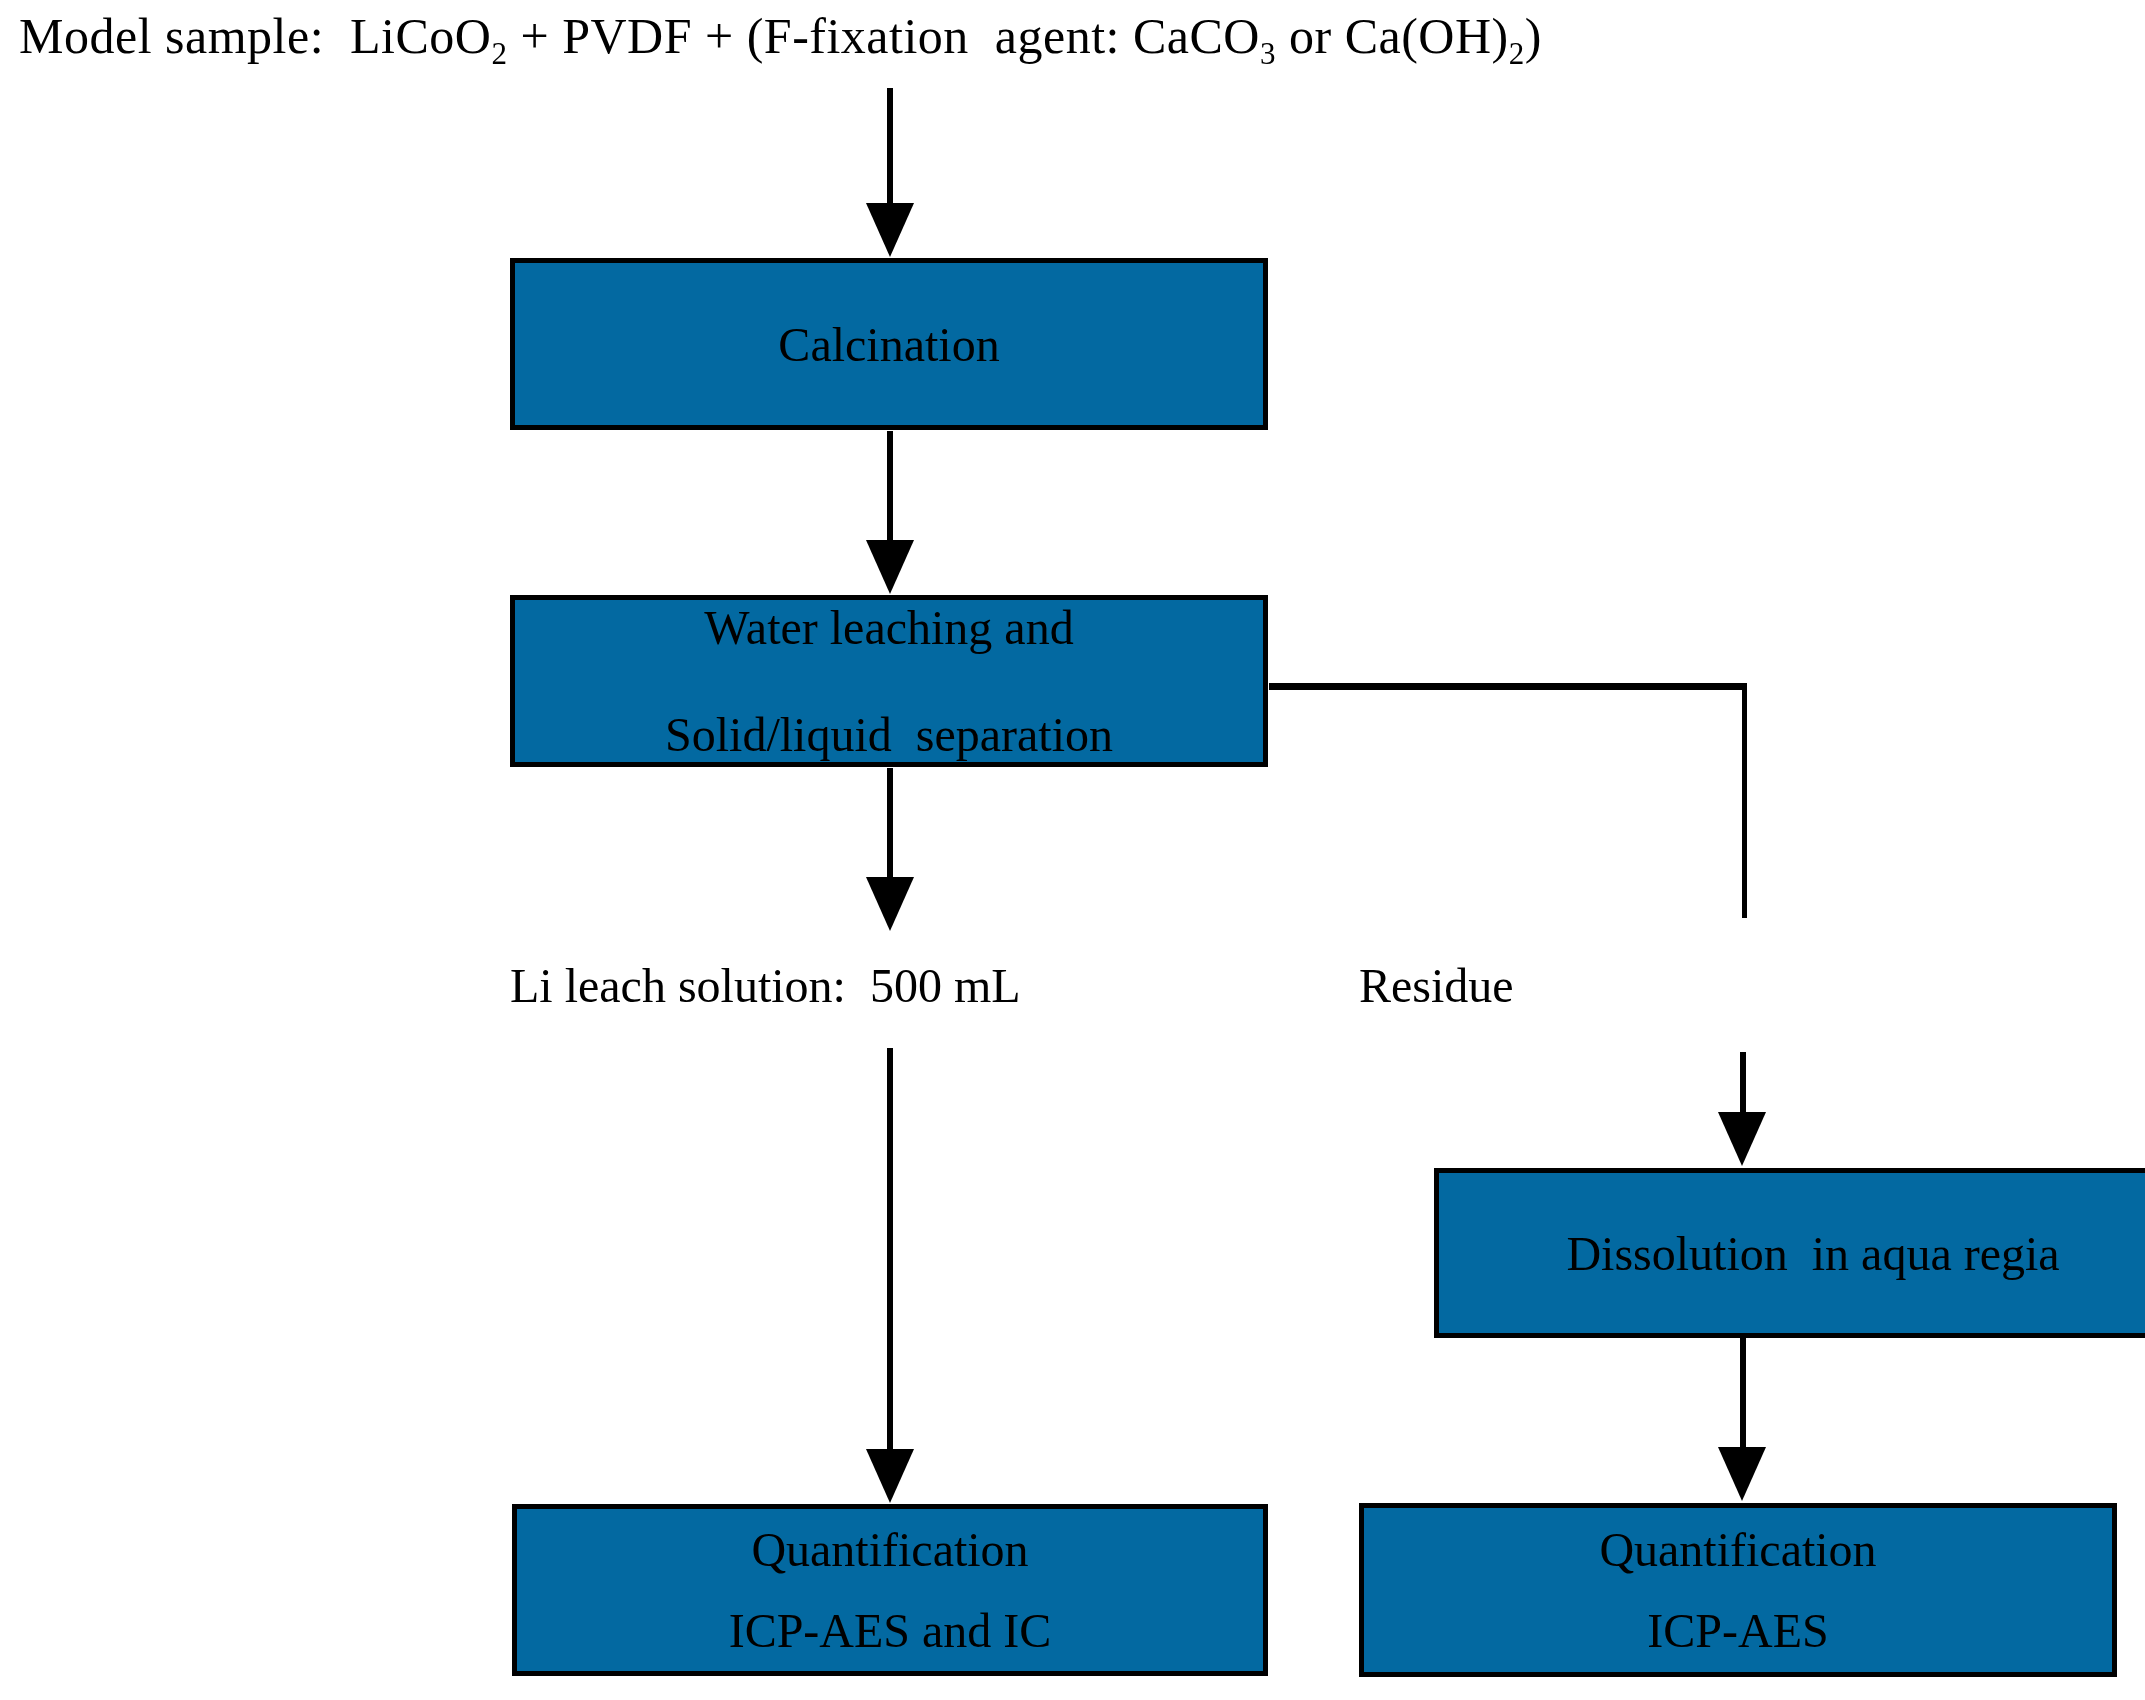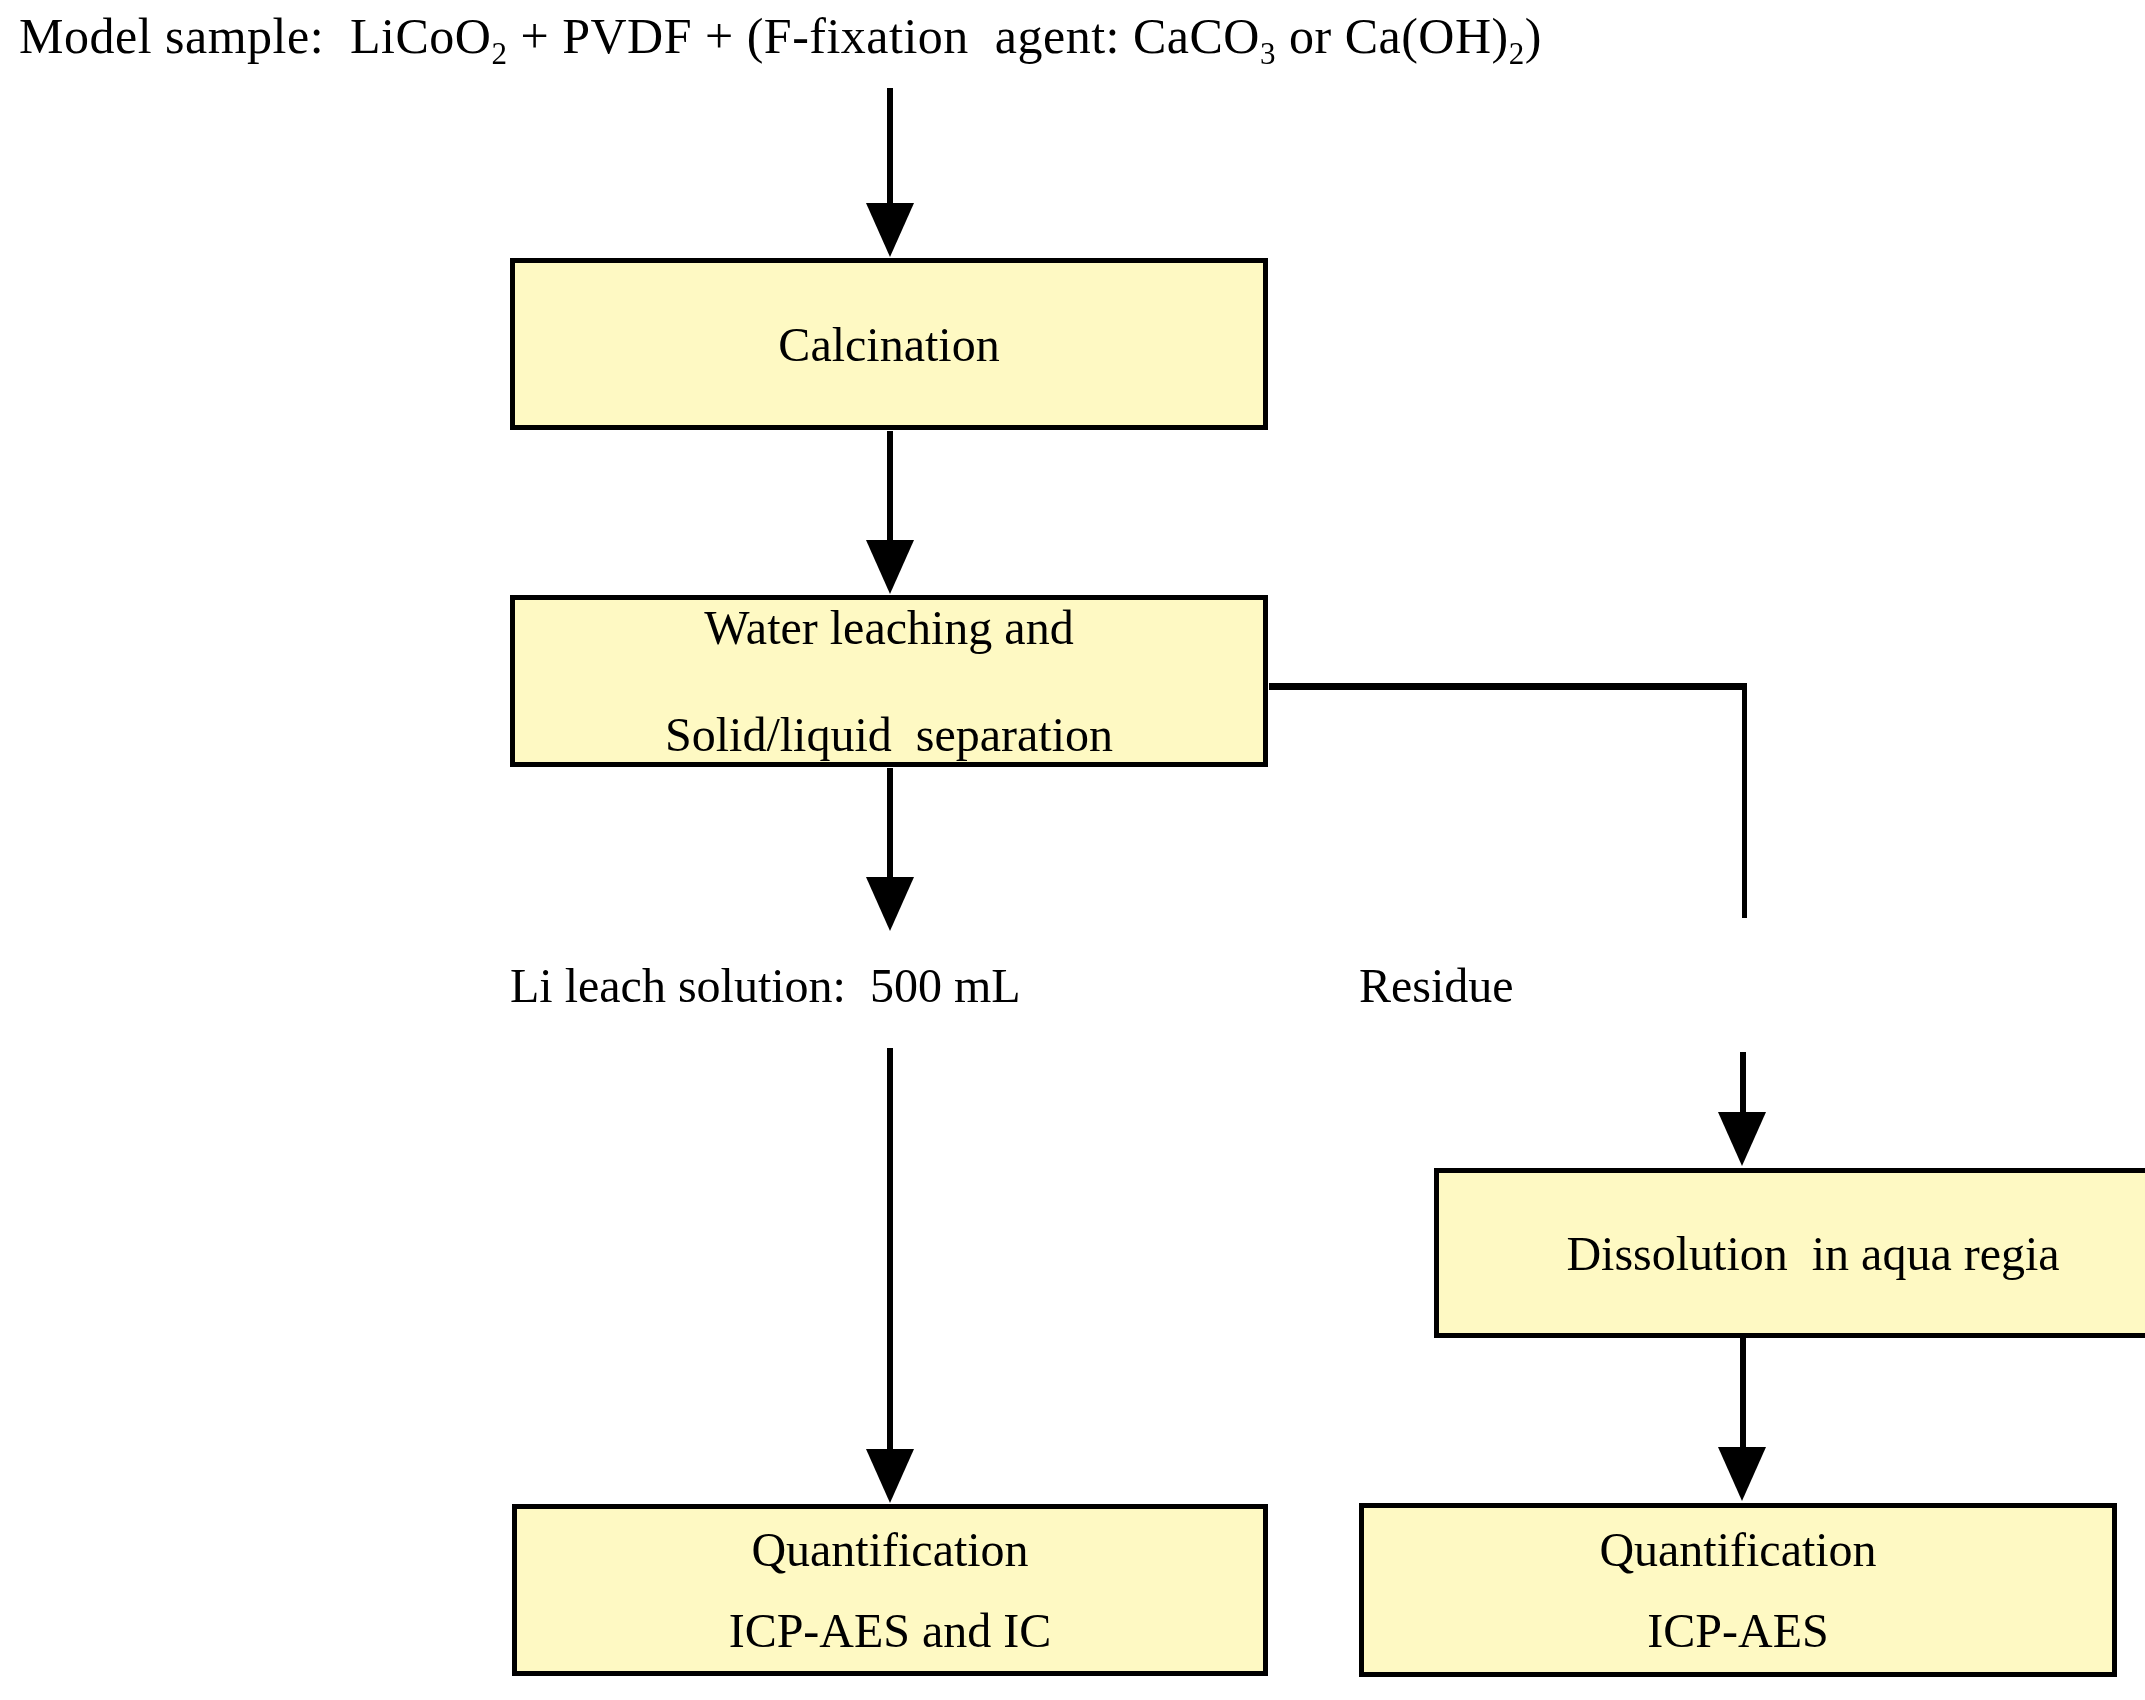--- a/index.html
+++ b/index.html
@@ -26,21 +26,21 @@
     white-space: pre-wrap;
     letter-spacing: 0.5px;
   }
   .flow-title sub {
     font-size: 0.62em;
     line-height: 0;
   }
   .node-box {
     position: absolute;
     border: 5.5px solid #000000;
-    background: #fef9c3;
+    background: #0369a1;
     display: flex;
     flex-direction: column;
     align-items: center;
     justify-content: center;
     text-align: center;
   }
   .node-line {
     font-size: 48px;
     line-height: 81px;
     white-space: pre-wrap;

